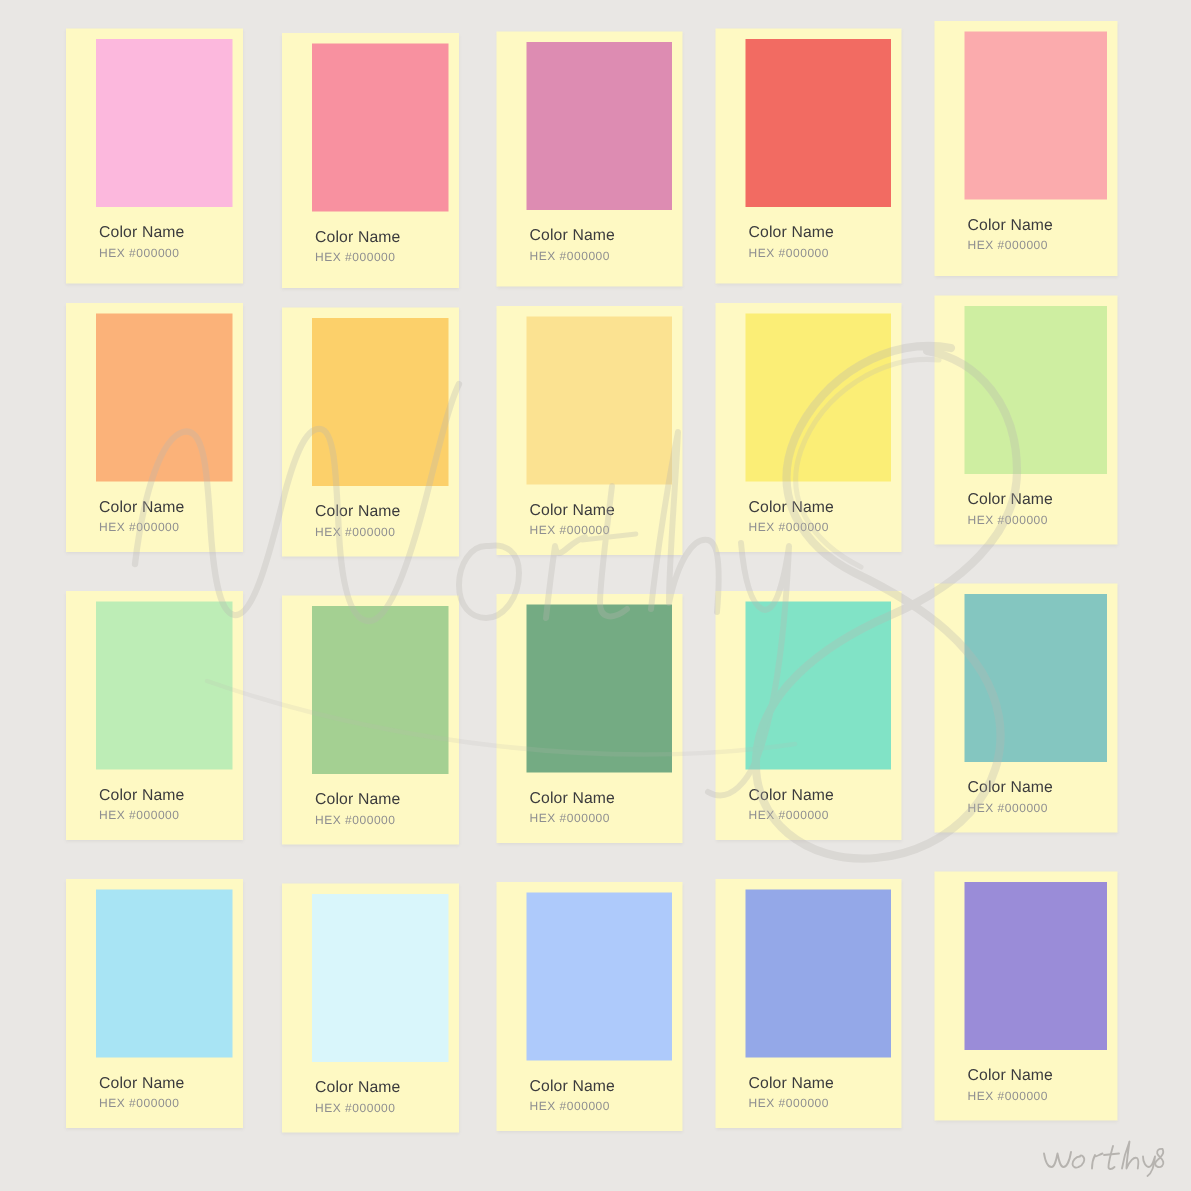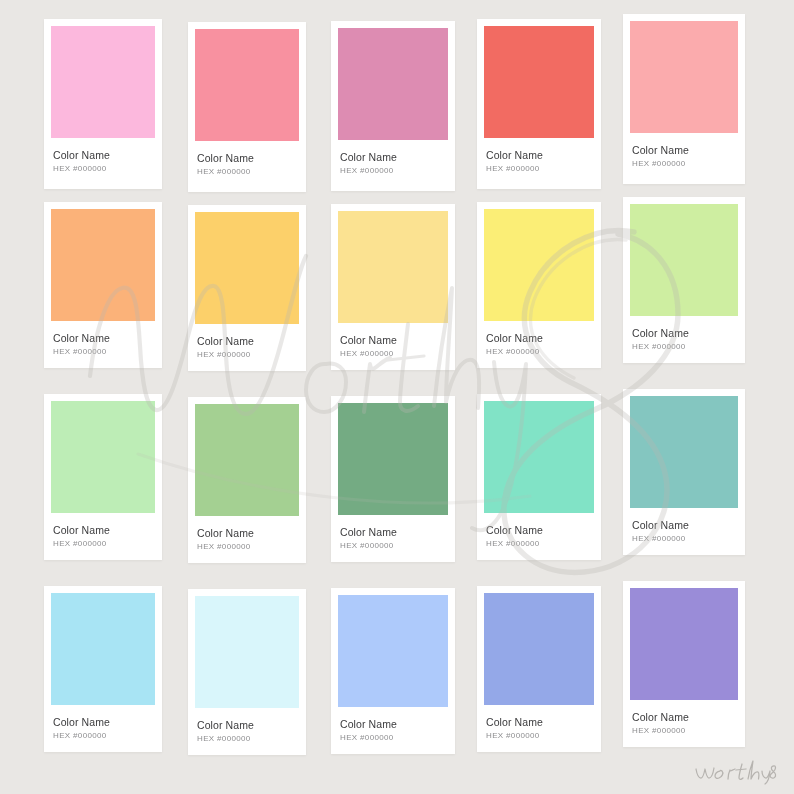--- a/index.html
+++ b/index.html
@@ -49,24 +49,24 @@
     position: absolute;
     left: 0;
     top: 0;
     width: 794px;
     height: 794px;
     z-index: 1;
   }
 
   .swatch-card {
     position: absolute;
-    background: #ffffff;
+    background: #fef9c3;
     box-shadow: 0 1px 2px rgba(120,115,110,0.10);
     box-sizing: border-box;
-    padding: 7px 7px 0 7px;
+    padding: 7px 7px 0 20px;
   }
 
   .swatch-chip {
     width: 100%;
     height: 112px;
     display: block;
   }
 
   .swatch-meta {
     padding: 11px 2px 0 2px;

